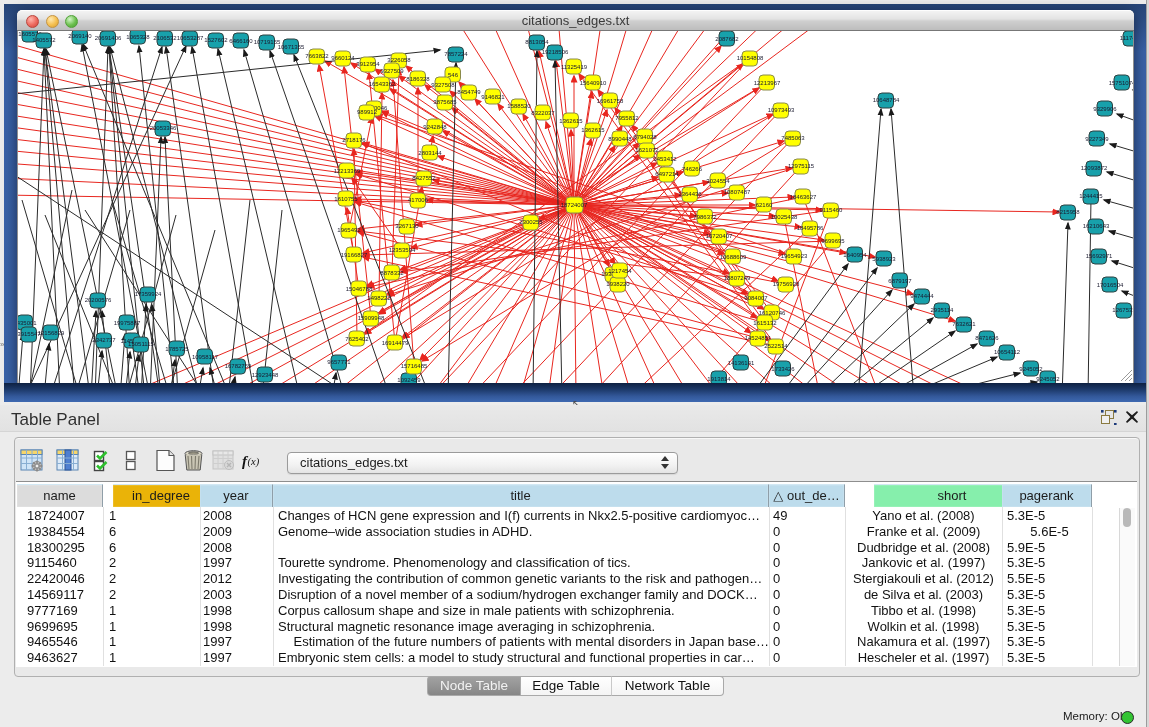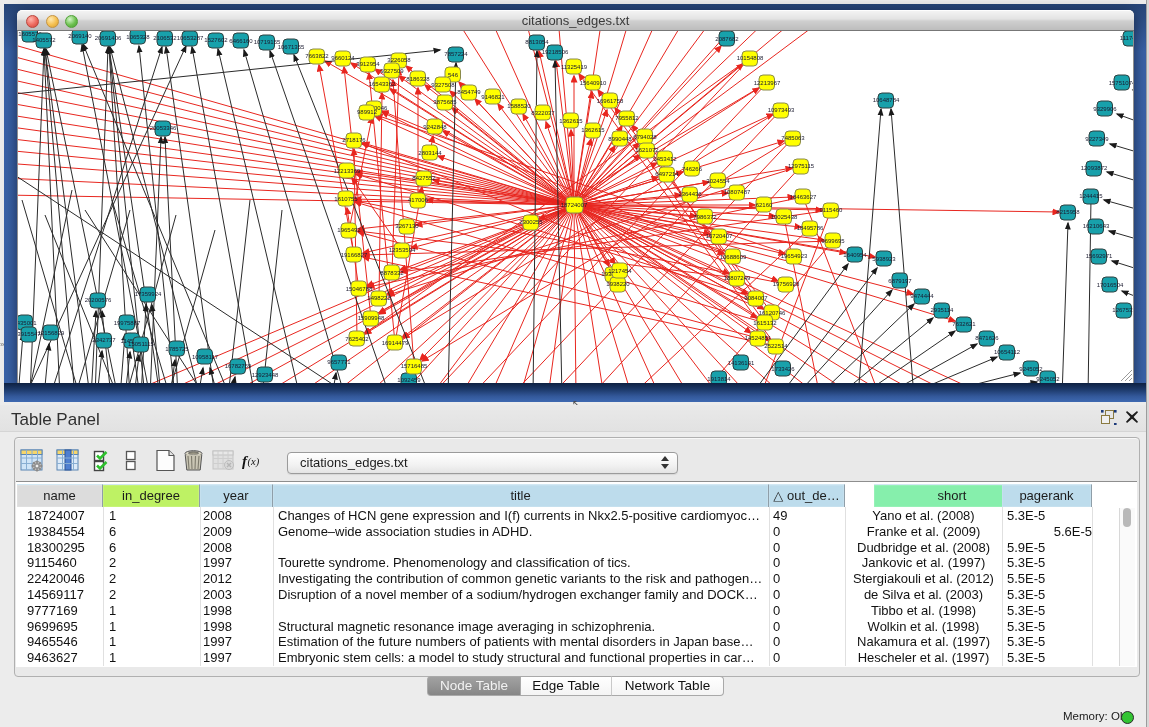--- a/index.html
+++ b/index.html
@@ -668,21 +668,21 @@
 
 <div class="abs" style="left:287px;top:452px;width:389px;height:20px;border:1px solid #9b9b9b;border-radius:4px;background:linear-gradient(180deg,#ffffff,#f2f2f2 60%,#e4e4e4);box-shadow:0 1px 1px rgba(0,0,0,0.08)"></div>
 <div class="abs" style="left:300px;top:455px;font-size:13px;color:#1c1c1c">citations_edges.txt</div>
 <svg class="abs" style="left:660px;top:456px" width="10" height="13">
       <path d="M5 0 L9 5 H1 z" fill="#333"></path>
       <path d="M5 13 L1 8 H9 z" fill="#333"></path>
     </svg>
 
 <div class="abs" id="tablewrap"></div>
 <div class="hc" style="left:17px;width:85px;background:#dcdcdc">name</div>
-    <div class="hc" style="left:103px;width:96px;background:#bef264">in_degree</div>
+    <div class="hc" style="left:113px;width:96px;background:#eab308">in_degree</div>
     <div class="hc" style="left:200px;width:72px;background:#bddcec">year</div>
     <div class="hc" style="left:273px;width:495px;background:#bddcec">title</div>
     <div class="hc" style="left:769px;width:75px;background:#bddcec">△ out_de…</div>
     <div class="hc" style="left:874px;width:156px;background:#86efac">short</div>
     <div class="hc" style="left:1002px;width:89px;background:#bddcec">pagerank</div>
 <div style="position:absolute;left:103px;top:507px;width:1px;height:159px;background:#e0e0e0"></div>
     <div style="position:absolute;left:200px;top:507px;width:1px;height:159px;background:#e0e0e0"></div>
     <div style="position:absolute;left:273px;top:507px;width:1px;height:159px;background:#e0e0e0"></div>
     <div style="position:absolute;left:769px;top:507px;width:1px;height:159px;background:#e0e0e0"></div>
     <div style="position:absolute;left:845px;top:507px;width:1px;height:159px;background:#e0e0e0"></div>
@@ -697,21 +697,21 @@
       <div class="c" style="left:845px;width:157px;text-align:center">Yano et al. (2008)</div>
       <div class="c" style="left:1007px;width:85px;text-align:left">5.3E-5</div>
     </div>
 <div class="row" style="top:523.8px">
       <div class="c" style="left:27px;width:76px;text-align:left">19384554</div>
       <div class="c" style="left:109px;width:91px;text-align:left">6</div>
       <div class="c" style="left:203px;width:70px;text-align:left">2009</div>
       <div class="c" style="left:278px;width:491px;text-align:left">Genome–wide association studies in ADHD.</div>
       <div class="c" style="left:773px;width:72px;text-align:left">0</div>
       <div class="c" style="left:845px;width:157px;text-align:center">Franke et al. (2009)</div>
-      <div class="c" style="left:1007px;width:85px;text-align:right">5.6E-5</div>
+      <div class="c" style="left:1007px;width:85px;text-align:center">5.6E-5</div>
     </div>
 <div class="row" style="top:539.6px">
       <div class="c" style="left:27px;width:76px;text-align:left">18300295</div>
       <div class="c" style="left:109px;width:91px;text-align:left">6</div>
       <div class="c" style="left:203px;width:70px;text-align:left">2008</div>
       <div class="c" style="left:773px;width:72px;text-align:left">0</div>
       <div class="c" style="left:845px;width:157px;text-align:center">Dudbridge et al. (2008)</div>
       <div class="c" style="left:1007px;width:85px;text-align:left">5.9E-5</div>
     </div>
 <div class="row" style="top:555.4px">
@@ -738,38 +738,39 @@
       <div class="c" style="left:203px;width:70px;text-align:left">2003</div>
       <div class="c" style="left:278px;width:491px;text-align:left">Disruption of a novel member of a sodium/hydrogen exchanger family and DOCK…</div>
       <div class="c" style="left:773px;width:72px;text-align:left">0</div>
       <div class="c" style="left:845px;width:157px;text-align:center">de Silva et al. (2003)</div>
       <div class="c" style="left:1007px;width:85px;text-align:left">5.3E-5</div>
     </div>
 <div class="row" style="top:602.8px">
       <div class="c" style="left:27px;width:76px;text-align:left">9777169</div>
       <div class="c" style="left:109px;width:91px;text-align:left">1</div>
       <div class="c" style="left:203px;width:70px;text-align:left">1998</div>
+      <div class="c" style="left:278px;width:491px;text-align:left">Corpus callosum shape and size in male patients with schizophrenia.</div>
       <div class="c" style="left:773px;width:72px;text-align:left">0</div>
       <div class="c" style="left:845px;width:157px;text-align:center">Tibbo et al. (1998)</div>
       <div class="c" style="left:1007px;width:85px;text-align:left">5.3E-5</div>
     </div>
 <div class="row" style="top:618.6px">
       <div class="c" style="left:27px;width:76px;text-align:left">9699695</div>
       <div class="c" style="left:109px;width:91px;text-align:left">1</div>
       <div class="c" style="left:203px;width:70px;text-align:left">1998</div>
       <div class="c" style="left:278px;width:491px;text-align:left">Structural magnetic resonance image averaging in schizophrenia.</div>
       <div class="c" style="left:773px;width:72px;text-align:left">0</div>
       <div class="c" style="left:845px;width:157px;text-align:center">Wolkin et al. (1998)</div>
       <div class="c" style="left:1007px;width:85px;text-align:left">5.3E-5</div>
     </div>
 <div class="row" style="top:634.4px">
       <div class="c" style="left:27px;width:76px;text-align:left">9465546</div>
       <div class="c" style="left:109px;width:91px;text-align:left">1</div>
       <div class="c" style="left:203px;width:70px;text-align:left">1997</div>
-      <div class="c" style="left:278px;width:491px;text-align:left">Estimation of the future numbers of patients with mental disorders in Japan base…</div>
+      <div class="c" style="left:278px;width:491px;text-align:right">Estimation of the future numbers of patients with mental disorders in Japan base…</div>
       <div class="c" style="left:773px;width:72px;text-align:left">0</div>
       <div class="c" style="left:845px;width:157px;text-align:center">Nakamura et al. (1997)</div>
       <div class="c" style="left:1007px;width:85px;text-align:left">5.3E-5</div>
     </div>
 <div class="row" style="top:650.2px">
       <div class="c" style="left:27px;width:76px;text-align:left">9463627</div>
       <div class="c" style="left:109px;width:91px;text-align:left">1</div>
       <div class="c" style="left:203px;width:70px;text-align:left">1997</div>
       <div class="c" style="left:278px;width:491px;text-align:left">Embryonic stem cells: a model to study structural and functional properties in car…</div>
       <div class="c" style="left:773px;width:72px;text-align:left">0</div>

